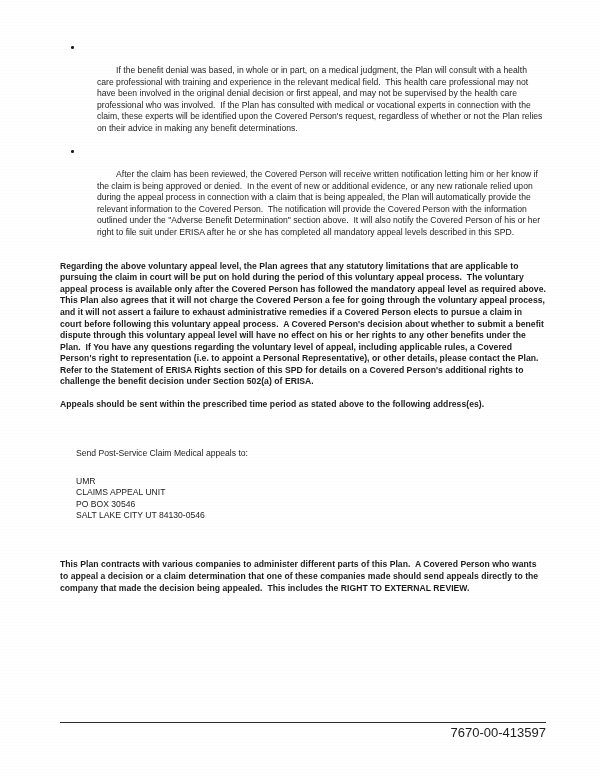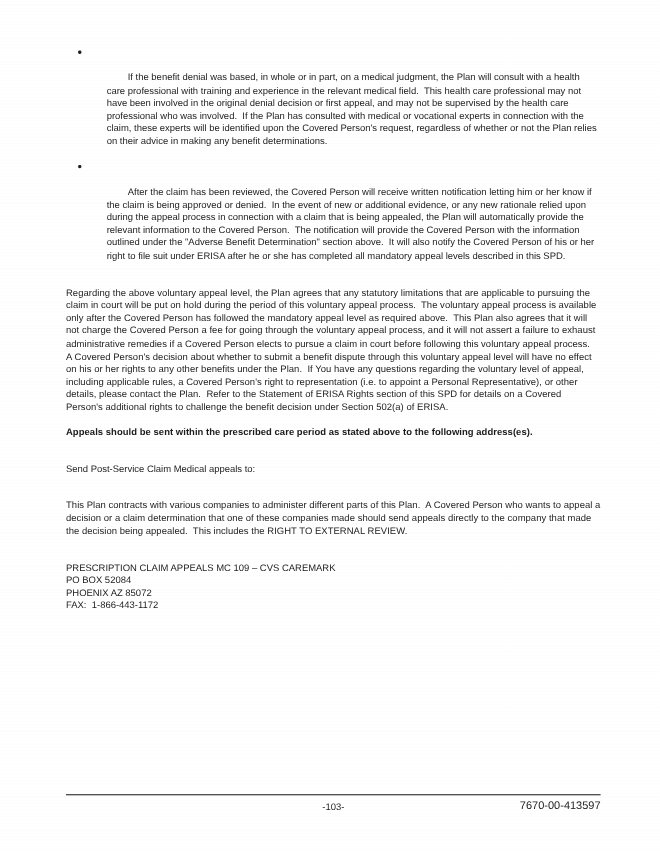--- a/index.html
+++ b/index.html
@@ -42,20 +42,21 @@
   }
 
   
   .para {
     font-size: 8.6px;
     line-height: 11.55px;
     text-align: left;
     margin: 0;
     white-space: pre-wrap;
     letter-spacing: 0.005em;
+    font-weight: bold;
   }
   .para.bold {
     font-weight: bold;
   }
   .gap-md { height: 11px; }
 
   
   .bullets {
     list-style: none;
     margin: 0;
@@ -77,21 +78,21 @@
     width: 2.6px;
     height: 2.6px;
     border-radius: 50%;
     background: #1c1c1c;
   }
 
   
   .addr {
     font-size: 8.6px;
     line-height: 11.4px;
-    margin: 0;
+    margin: 16px;
     white-space: pre-wrap;
   }
 
   
   .footer {
     position: absolute;
     left: 60px;
     top: 722px;
     width: 486px;
   }
@@ -109,21 +110,21 @@
     position: absolute;
     left: 0; right: 0;
     text-align: center;
     font-size: 8.6px;
     line-height: 12px;
   }
   .footer-docid {
     position: absolute;
     right: 0;
     top: 0;
-    font-size: 10px;
+    font-size: 13px;
     line-height: 12px;
   }
 </style>
 </head>
 <body>
 
 <div class="page">
 
   <div class="content">
 
@@ -137,51 +138,50 @@
         <span>After the claim has been reviewed, the Covered Person will receive written notification letting him or her know if the claim is being approved or denied.  In the event of new or additional evidence, or any new rationale relied upon during the appeal process in connection with a claim that is being appealed, the Plan will automatically provide the relevant information to the Covered Person.  The notification will provide the Covered Person with the information outlined under the "Adverse Benefit Determination" section above.  It will also notify the Covered Person of his or her right to file suit under ERISA after he or she has completed all mandatory appeal levels described in this SPD.</span>
       </li>
     </ul>
 
     <div class="gap-md"></div>
 
     <p class="para">Regarding the above voluntary appeal level, the Plan agrees that any statutory limitations that are applicable to pursuing the claim in court will be put on hold during the period of this voluntary appeal process.  The voluntary appeal process is available only after the Covered Person has followed the mandatory appeal level as required above.  This Plan also agrees that it will not charge the Covered Person a fee for going through the voluntary appeal process, and it will not assert a failure to exhaust administrative remedies if a Covered Person elects to pursue a claim in court before following this voluntary appeal process.  A Covered Person's decision about whether to submit a benefit dispute through this voluntary appeal level will have no effect on his or her rights to any other benefits under the Plan.  If You have any questions regarding the voluntary level of appeal, including applicable rules, a Covered Person's right to representation (i.e. to appoint a Personal Representative), or other details, please contact the Plan.  Refer to the Statement of ERISA Rights section of this SPD for details on a Covered Person's additional rights to challenge the benefit decision under Section 502(a) of ERISA.</p>
 
     <div class="gap-md"></div>
 
-    <p class="para bold">Appeals should be sent within the prescribed care period as stated above to the following address(es).</p>
+    <p class="para bold">Appeals should be sent within the prescribed time period as stated above to the following address(es).</p>
 
     <div class="gap-md"></div>
 
 
     <div class="gap-md"></div>
 
     <p class="addr">Send Post-Service Claim Medical appeals to:</p>
+    <p class="addr">UMR
+CLAIMS APPEAL UNIT
+PO BOX 30546
+SALT LAKE CITY UT 84130-0546</p>
 
     <div class="gap-md"></div>
 
 
     <div class="gap-md"></div>
 
     <p class="para">This Plan contracts with various companies to administer different parts of this Plan.  A Covered Person who wants to appeal a decision or a claim determination that one of these companies made should send appeals directly to the company that made the decision being appealed.  This includes the RIGHT TO EXTERNAL REVIEW.</p>
 
     <div class="gap-md"></div>
 
 
     <div class="gap-md"></div>
 
-    <p class="addr">PRESCRIPTION CLAIM APPEALS MC 109 – CVS CAREMARK
-PO BOX 52084
-PHOENIX AZ 85072
-FAX:  1-866-443-1172</p>
 
   </div>
 
   <div class="footer">
     <div class="footer-rule"></div>
     <div class="footer-row">
-      <div class="footer-page">-103-</div>
       <div class="footer-docid">7670-00-413597</div>
     </div>
   </div>
 
 </div>
 
 <div class="scan-noise"></div>
 
 </body></html>

